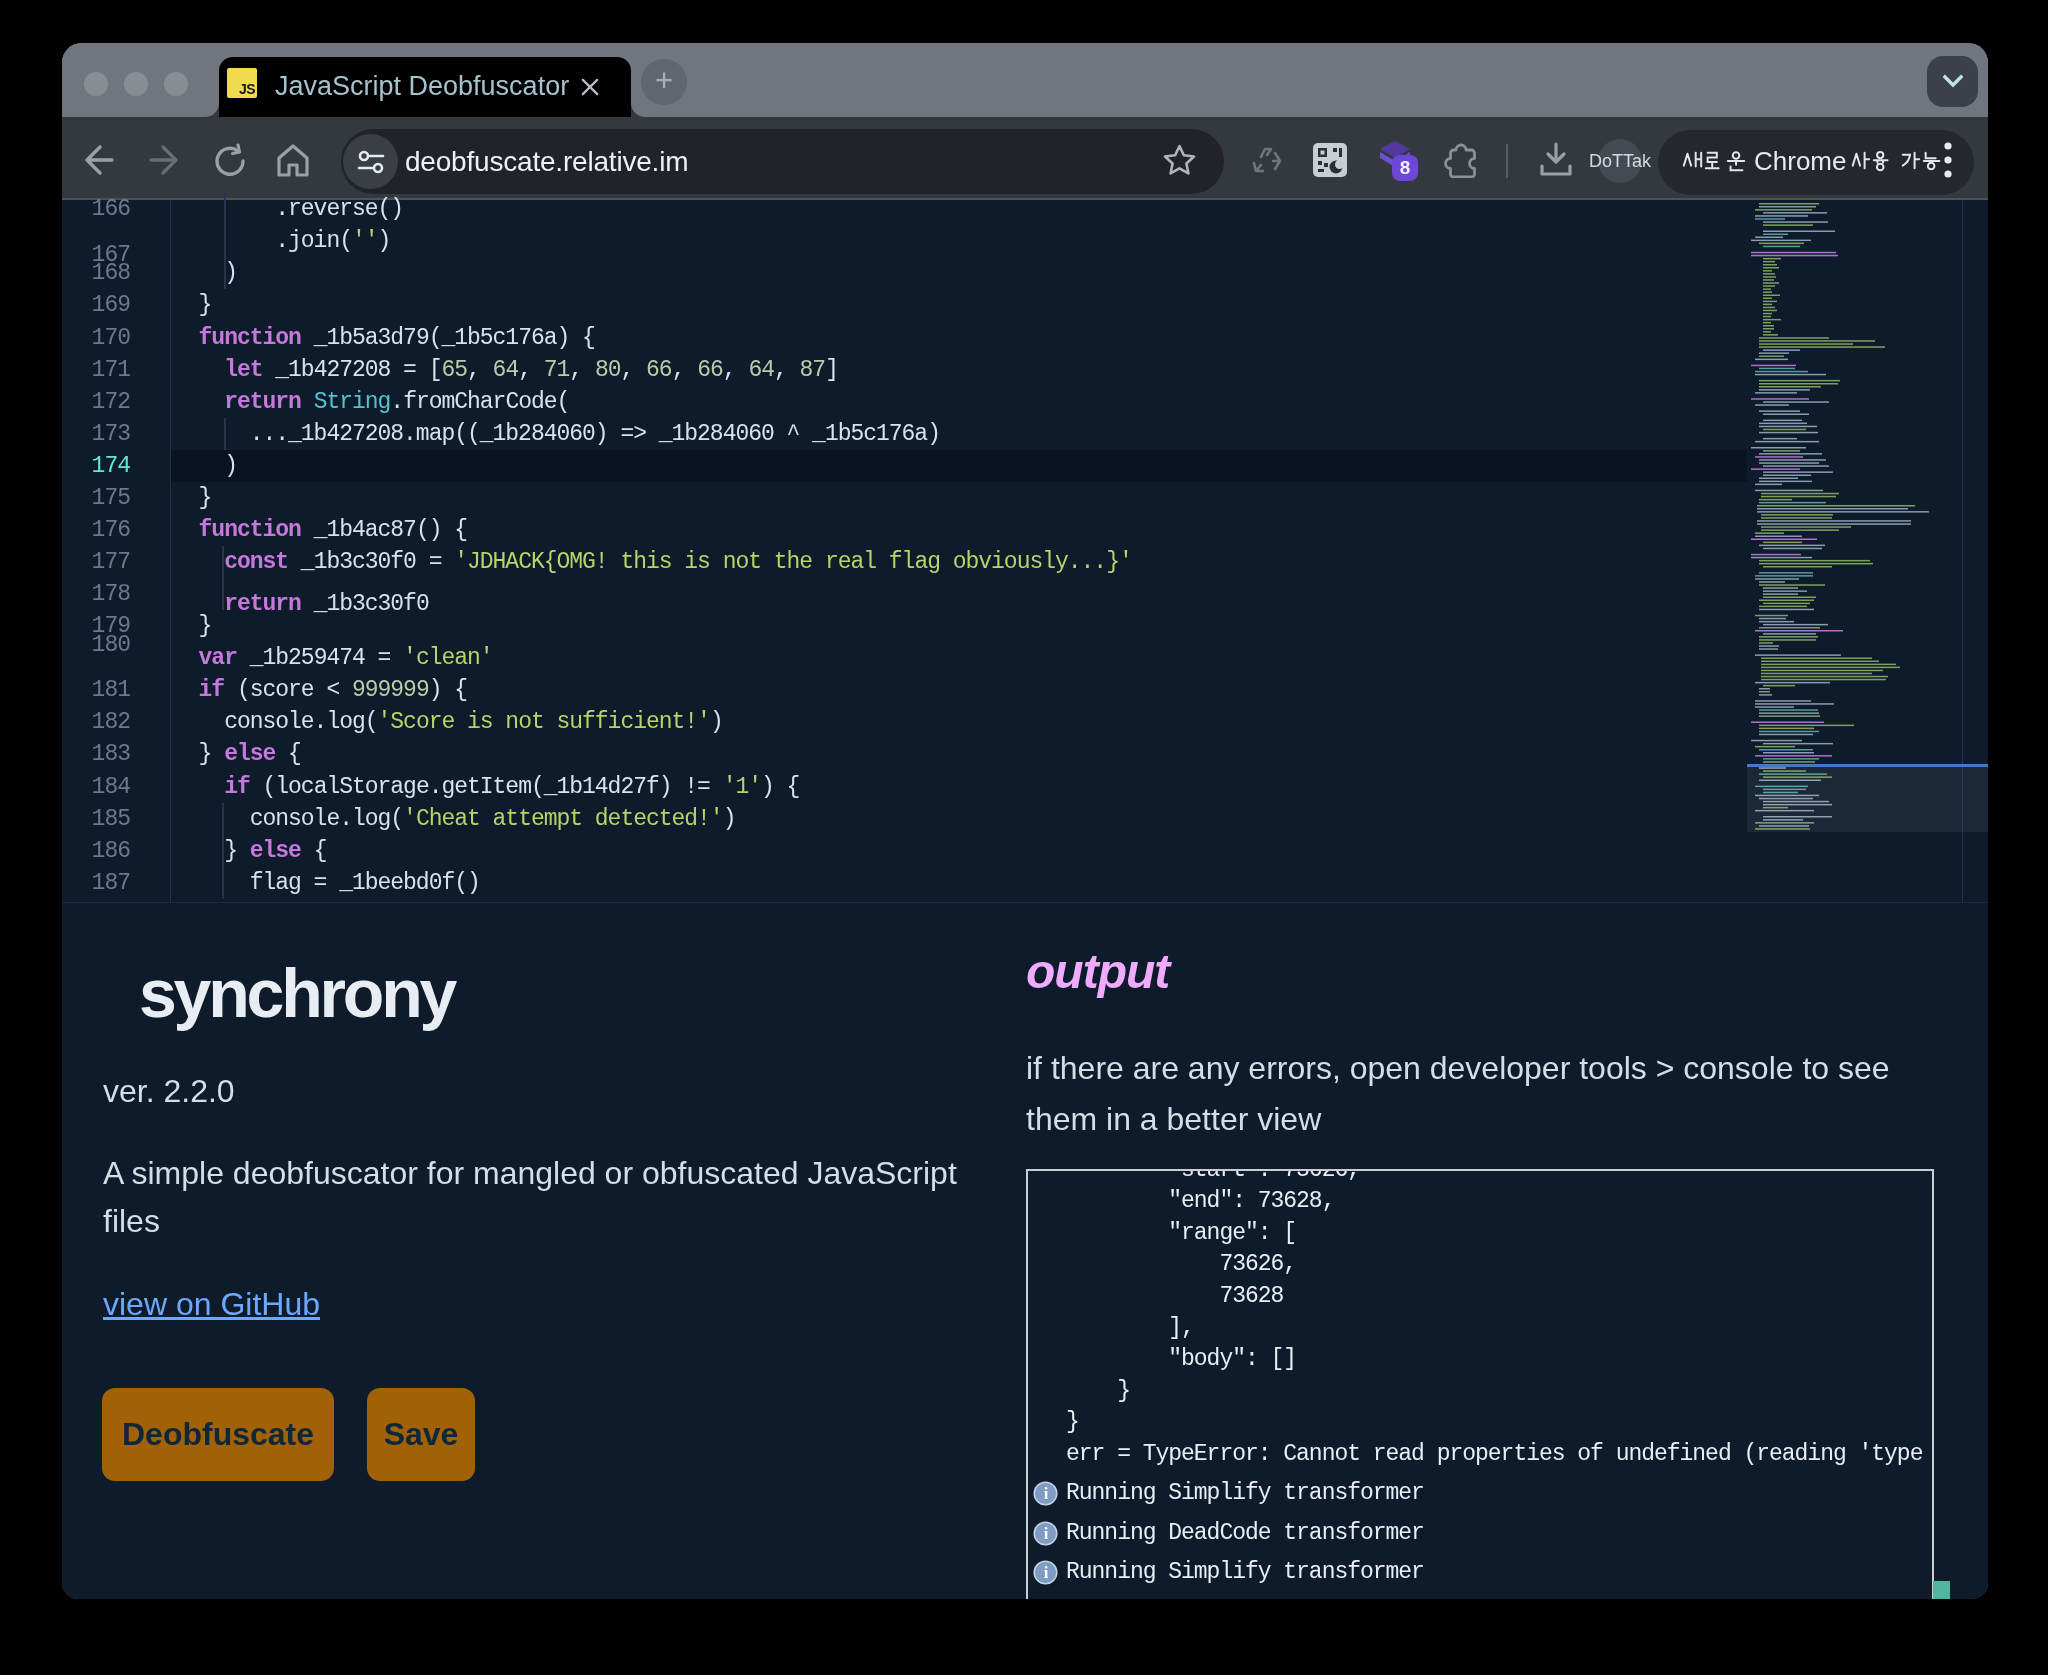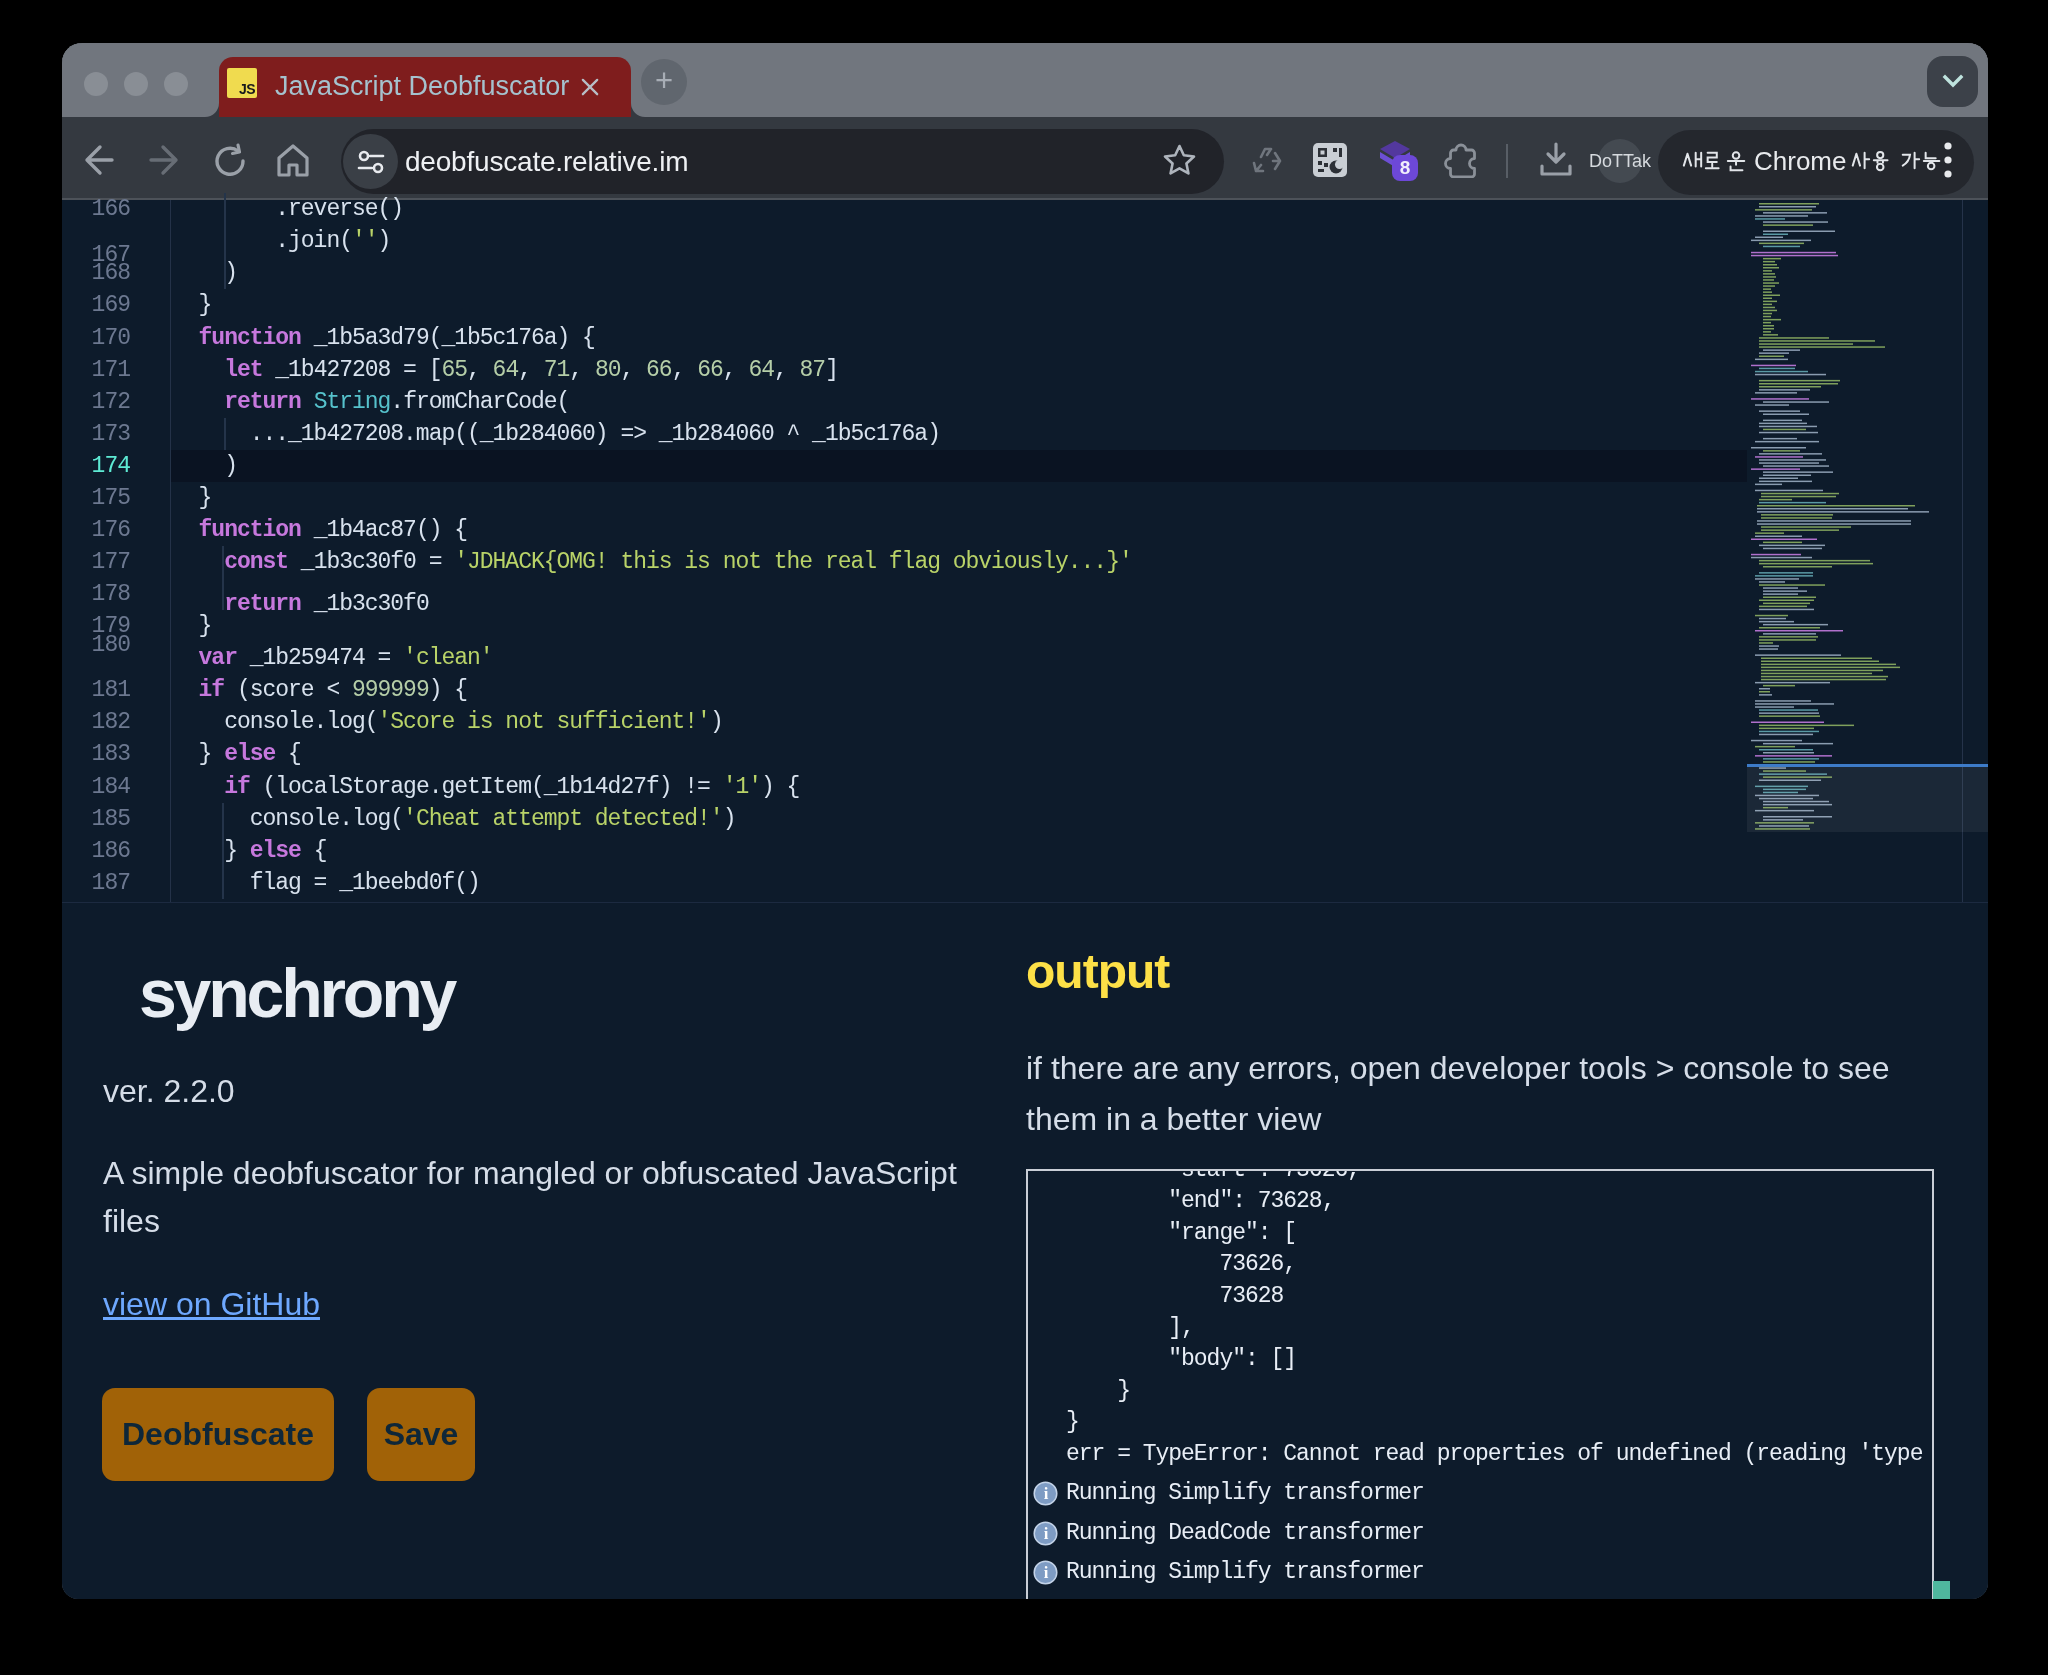--- a/index.html
+++ b/index.html
@@ -3,21 +3,21 @@
 <style>
   * { margin:0; padding:0; box-sizing:border-box; }
   html,body { width:2048px; height:1675px; background:#000; overflow:hidden;
     font-family:"Liberation Sans",sans-serif; }
   .win { position:absolute; left:62px; top:43px; width:1926px; height:1556px;
     border-radius:20px 20px 16px 16px; overflow:hidden; background:#0d1b2b;
     box-shadow:inset 0 0 0 1px #474c52, inset 0 2px 0 #b9bdc2; }
   .tabstrip { position:absolute; left:0; top:0; width:100%; height:74px; background:#71767e; }
   .tl { position:absolute; top:29px; width:24px; height:24px; border-radius:50%; background:#898e95; }
   .tab { position:absolute; left:157px; top:14px; width:412px; height:60px;
-    background:#7f1d1d; border-radius:14px 14px 0 0; }
+    background:#000000; border-radius:14px 14px 0 0; }
   .jsq { position:absolute; left:8px; top:11px; width:30px; height:30px; background:#f0db4f; border-radius:2px; }
   .jsq span { position:absolute; right:2px; bottom:1px; font-size:14px; font-weight:bold; color:#17191c; letter-spacing:-0.5px; }
   .tabtitle { position:absolute; left:56px; top:0; line-height:58px; font-size:27px; color:#a5c2ce; }
   .plus { position:absolute; left:579px; top:16px; width:46px; height:46px; border-radius:50%;
     background:#60666e; color:#a8aeb6; text-align:center; line-height:43px; font-size:31px; }
   .chev { position:absolute; left:1865px; top:13px; width:51px; height:51px; border-radius:16px; background:#3c4149; }
   .toolbar { position:absolute; left:0; top:74px; width:100%; height:81px; background:#343940; border-bottom:2px solid #4d5259; box-sizing:content-box; }
   .urlbar { position:absolute; left:279px; top:12px; width:883px; height:65px; border-radius:33px; background:#212329; }
   .urltxt { position:absolute; left:64px; top:0; line-height:65px; font-size:28px; color:#eef0f3; letter-spacing:-0.2px; }
   .tunec { position:absolute; left:2px; top:5px; width:55px; height:55px; border-radius:50%; background:#3a3f46; }
@@ -35,21 +35,21 @@
   .cl .d { color:#d8e2ee; }
   .activeline { position:absolute; left:109px; top:249.8px; width:1576px; height:32px; background:#0a1322; }
   .gutborder { position:absolute; left:108px; top:0px; width:1px; height:702px; background:#243248; }
   .edbottom { position:absolute; left:0; top:702px; width:100%; height:1px; background:#1c2a40; }
   h1 { position:absolute; left:41px; top:753px; font-size:68px; letter-spacing:-3.2px; color:#e8edf3; font-weight:bold; line-height:80px;margin-left:36px; }
   .ver { position:absolute; left:41px; top:873px; font-size:32px; color:#d5dde8; line-height:36px; }
   .desc { position:absolute; left:41px; top:950px; font-size:32px; color:#d5dde8; line-height:47.5px; width:980px; }
   .gh { position:absolute; left:41px; top:1081px; font-size:32px; color:#6ea8fe; text-decoration:underline; line-height:47px; }
   .btn { position:absolute; top:1188px; height:93px; background:#a16207; border-radius:13px;
     color:#0e2739; font-weight:bold; font-size:32px; text-align:center; }
-  h2 { position:absolute; left:964px; top:742px; font-size:48px; letter-spacing:-1px; color:#fde047; font-weight:bold; line-height:60px; }
+  h2 { position:absolute; left:964px; top:742px; font-size:48px; letter-spacing:-1px; color:#f0abfc; font-weight:bold; line-height:60px;font-style:italic; }
   .outdesc { position:absolute; left:964px; top:843px; font-size:32px; color:#d5dde8; line-height:51px; width:940px; }
   .obox { position:absolute; left:964px; top:969px; width:908px; height:520px;
     border:2px solid #c9ced6; background:#0d1b2b; overflow:hidden; }
   .ol { position:absolute; left:38px; height:31px; line-height:31px; white-space:pre;
     font-family:"Liberation Mono",monospace; font-size:23px; letter-spacing:-1.02px; color:#e8eef6; }
   .mm-view { position:absolute; left:1685px; top:567px; width:241px; height:65px; background:rgba(255,255,255,0.06); }
   .mm-line { position:absolute; left:1685px; top:564px; width:241px; height:3px; background:#3d7bc8; }
   .mmsep { position:absolute; left:1900px; top:0; width:1px; height:702px; background:#25334a; }
   svg.icon { position:absolute; }
 </style></head>

